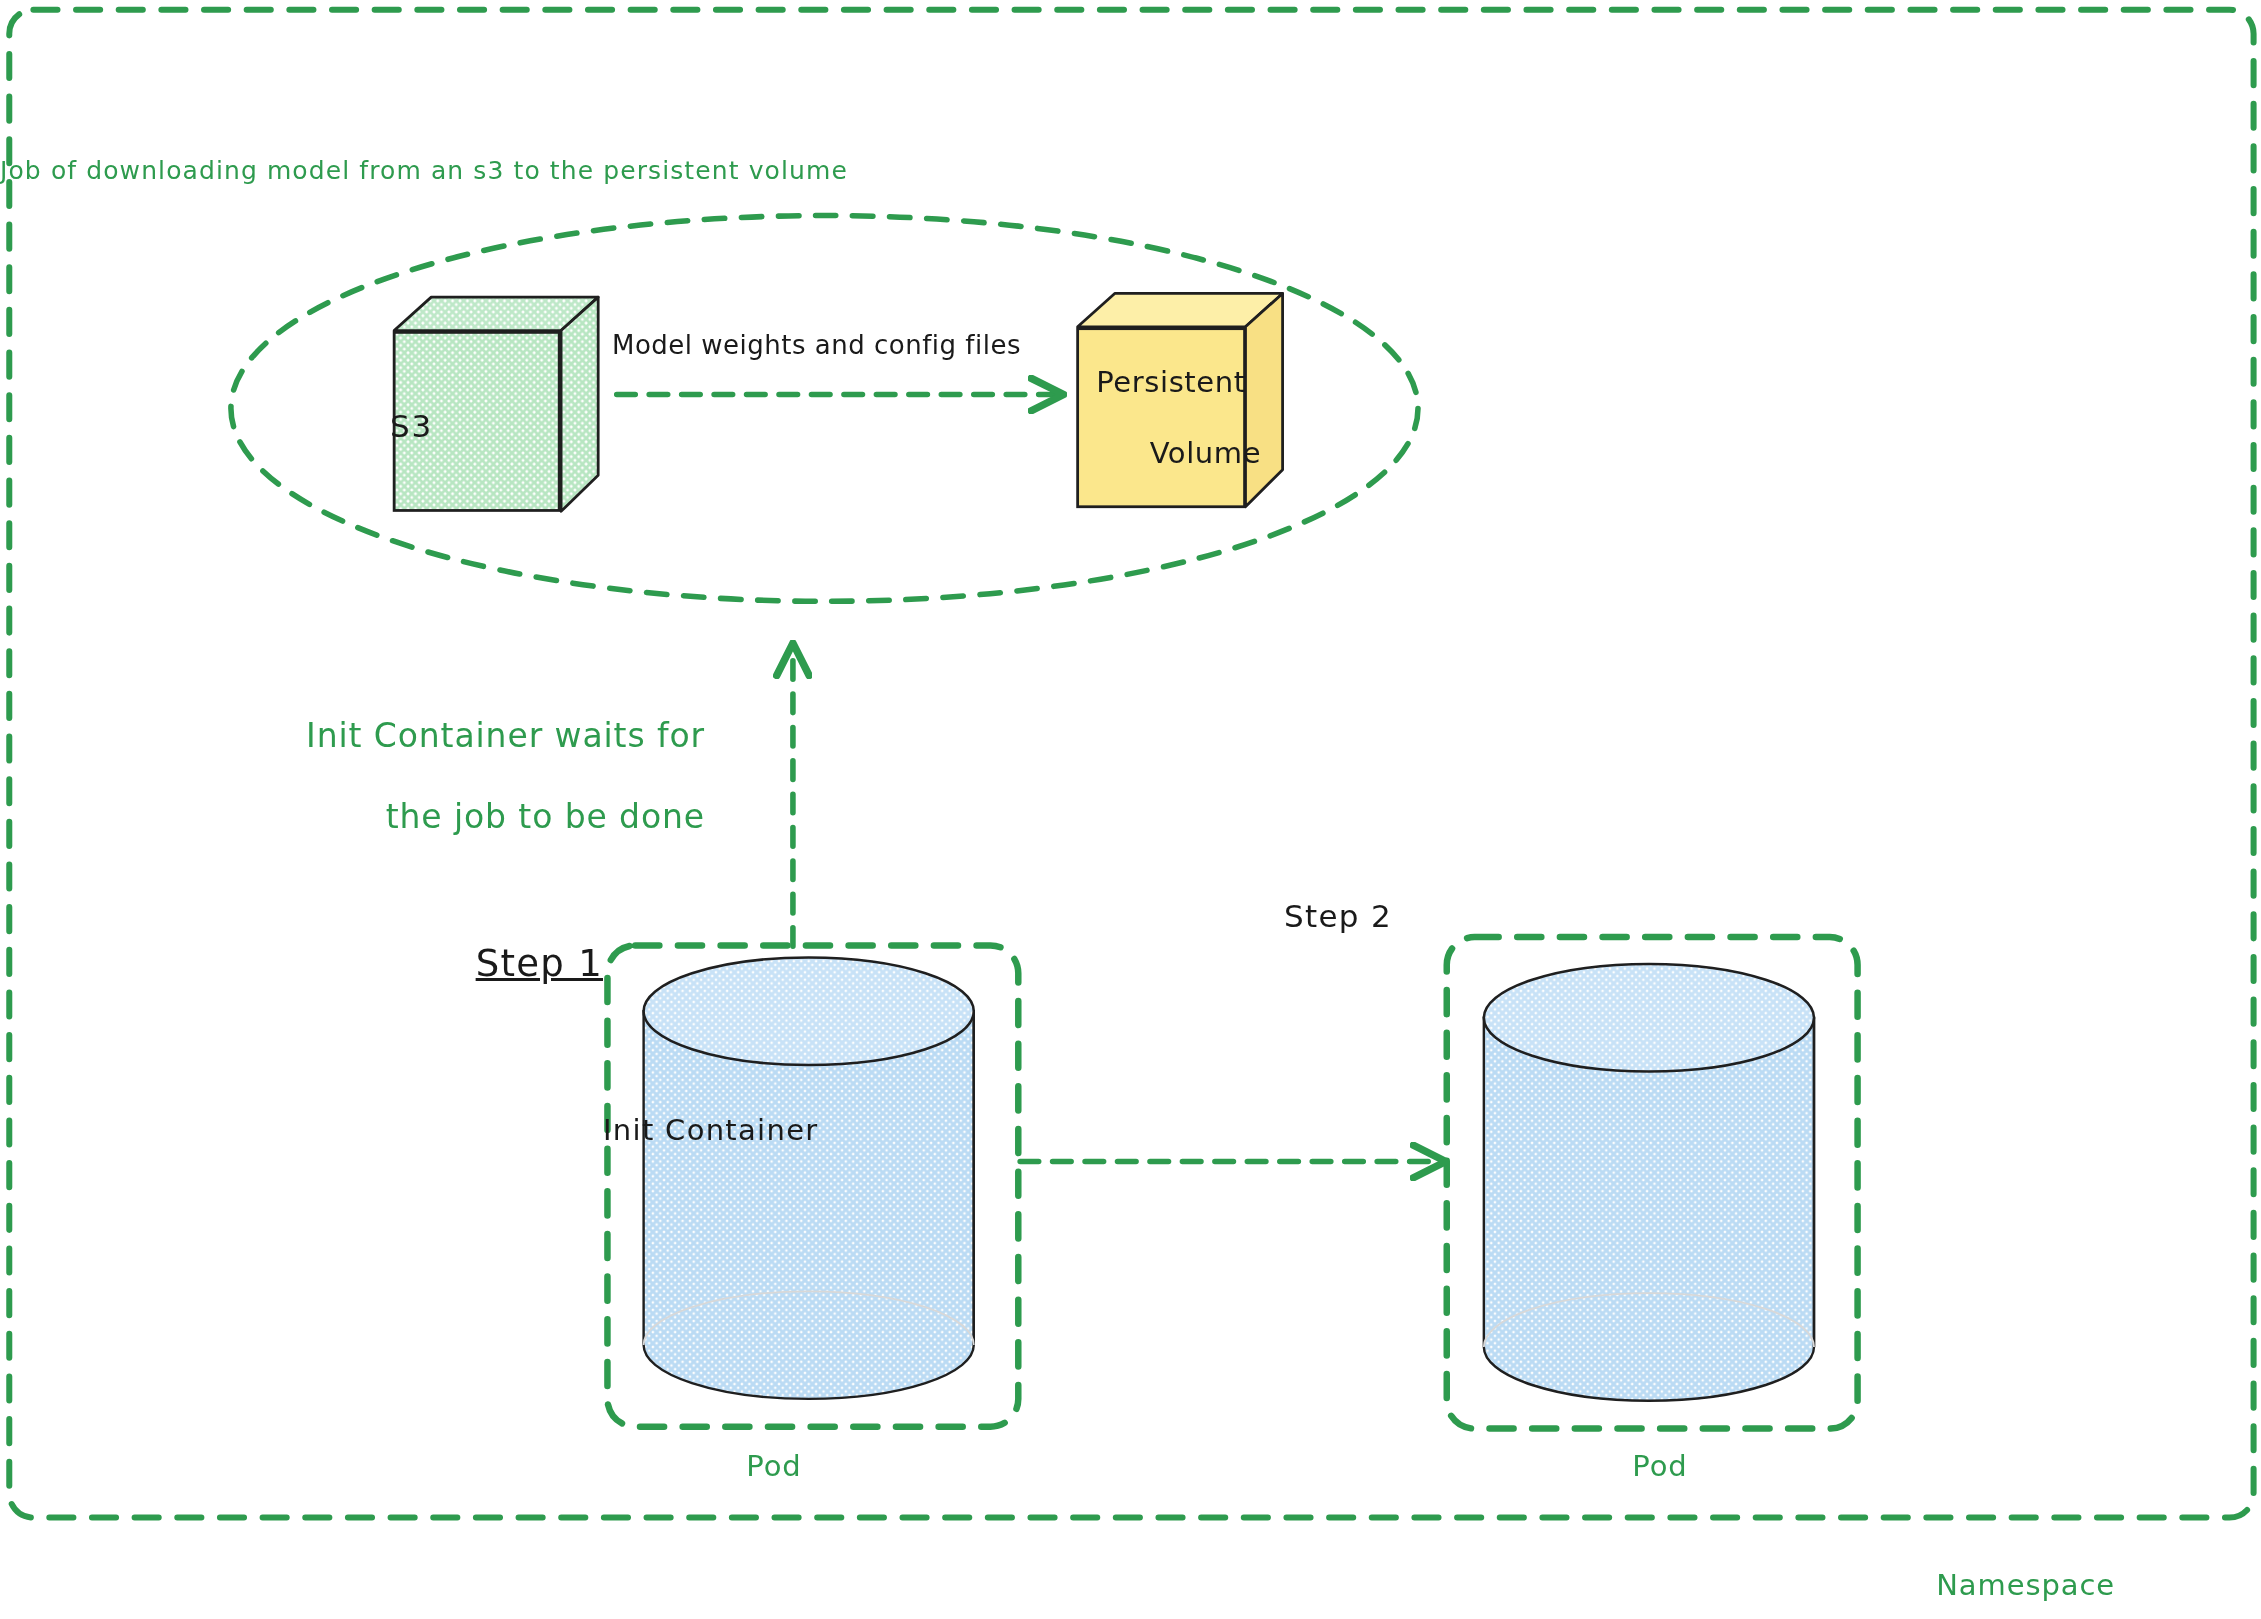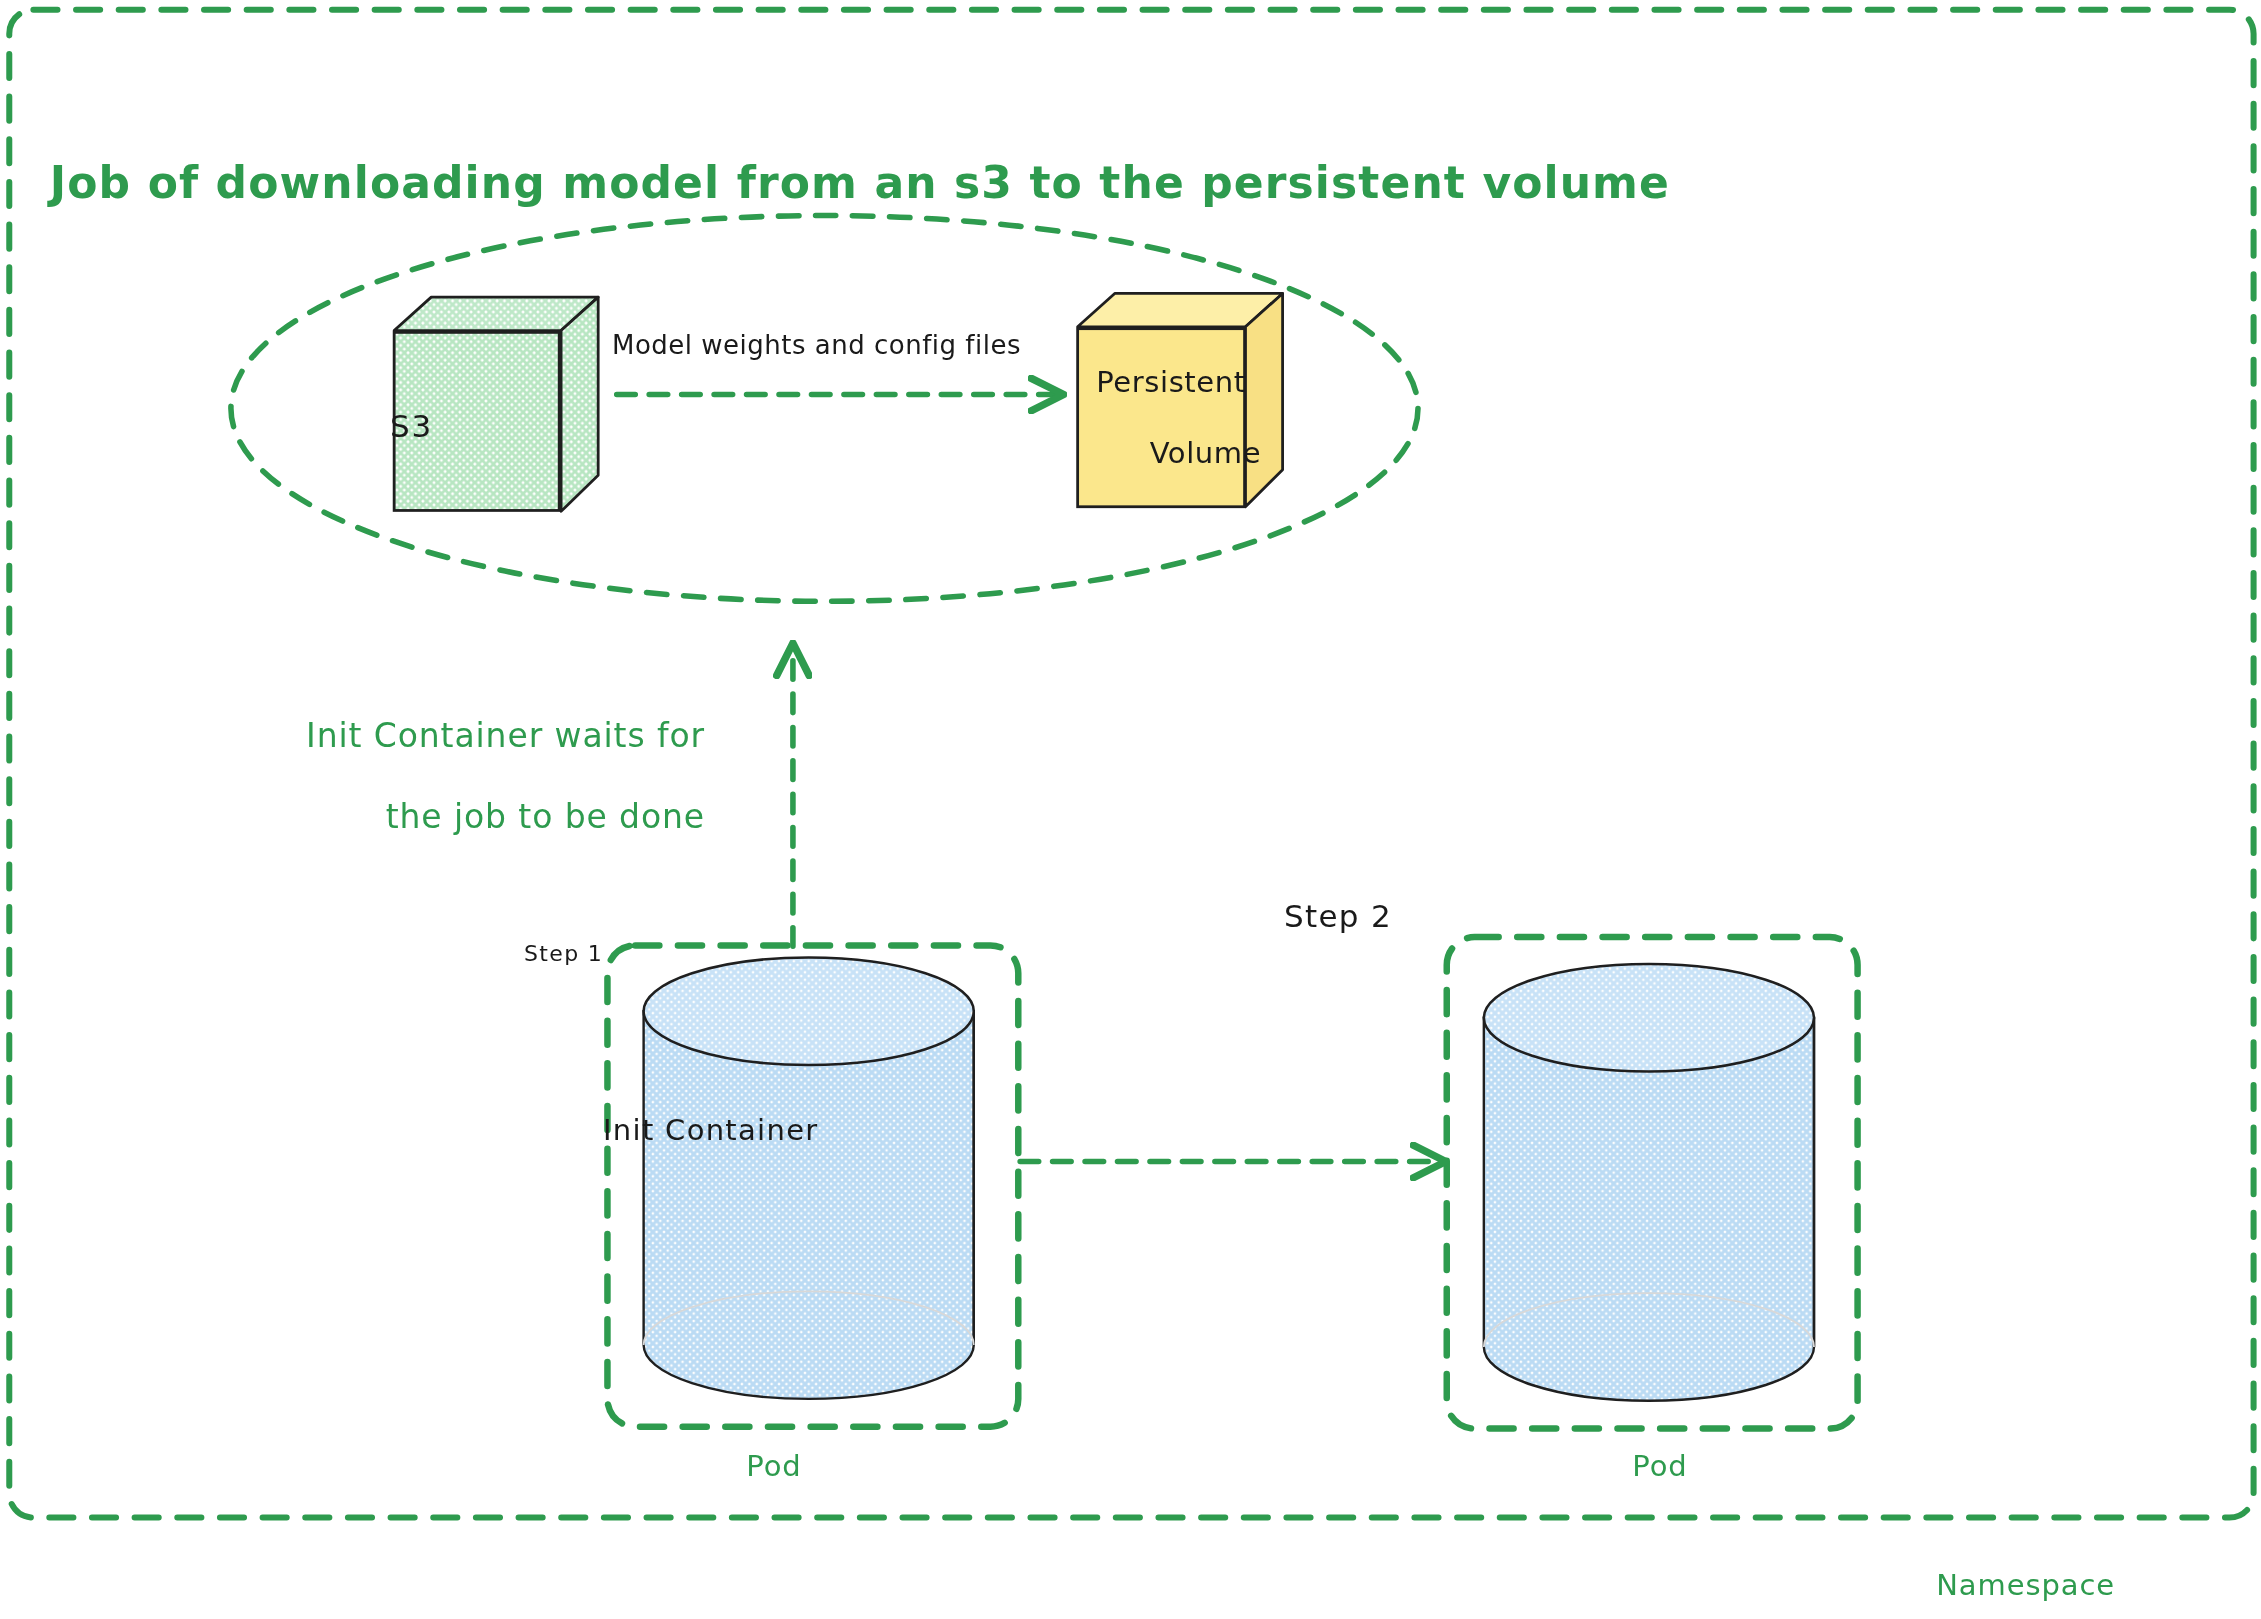--- a/index.html
+++ b/index.html
@@ -30,24 +30,23 @@
     font-family: "DejaVu Sans", sans-serif;
     white-space: pre;
     line-height: 1.22;
     letter-spacing: 0.5px;
   }
   .green-text { color: #2E9B4E; }
   .dark-text  { color: #1a1a1a; }
 
   .t-title {
     left: 0; top: 156px; width: 1670px;
-    text-align: right;
-    font-size: 44px;
+    text-align: left;
+    font-size: 25px;
     letter-spacing: 1.1px;
-    font-weight: bold;
   }
   .t-arrow-label {
     left: 612px; top: 330px; width: 445px;
     text-align: left;
     font-size: 26px;
   }
   .t-s3 {
     left: 390px; top: 408px; width: 186px;
     text-align: left;
     font-size: 31px;
@@ -61,22 +60,23 @@
   }
   .t-init-wait {
     left: 232px; top: 716px; width: 547px;
     text-align: center;
     font-size: 33px;
     letter-spacing: 0.9px;
   }
   .t-step1 {
     left: 436px; top: 941px; width: 167px;
     text-align: right;
-    font-size: 22px;
+    font-size: 37px;
     letter-spacing: 1.3px;
+    text-decoration: underline;
   }
   .t-step2 {
     left: 1206px; top: 898px; width: 186px;
     text-align: right;
     font-size: 31px;
     letter-spacing: 1.3px;
   }
   .t-init-label {
     left: 603px; top: 1113px; width: 371px;
     font-size: 29px;

